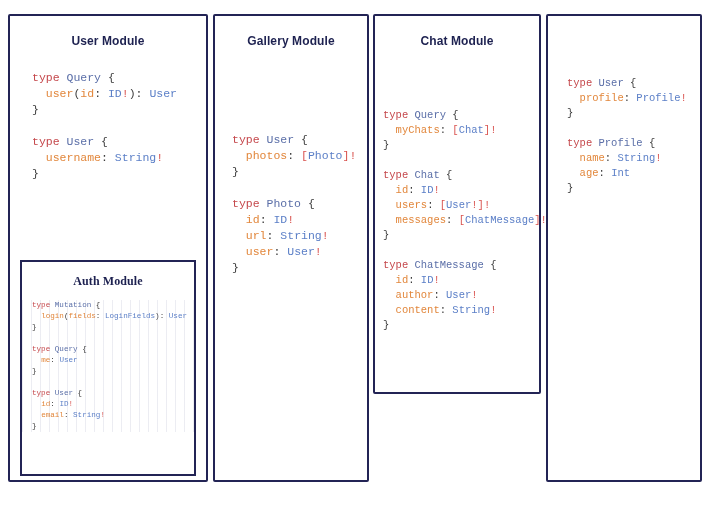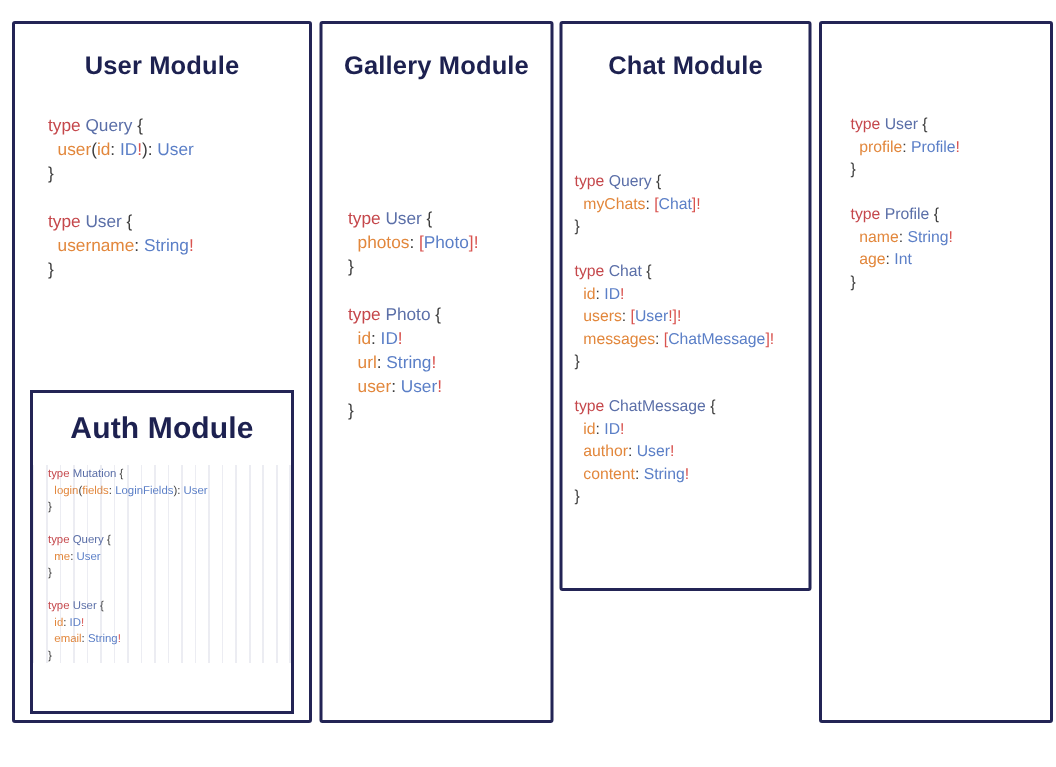--- a/index.html
+++ b/index.html
@@ -26,29 +26,29 @@
     box-sizing: border-box;
     background: #ffffff;
     border: 2px solid #232455;
     border-radius: 2px;
   }
 
   .panel-title {
     text-align: center;
     font-weight: bold;
     color: #1d2150;
-    font-size: 17px;
+    font-size: 12px;
     letter-spacing: 0.1px;
     margin-top: 18px;
     margin-bottom: 0;
     line-height: 1.2;
   }
 
   .code {
-    font-family: Liberation Sans, sans-serif;
+    font-family: Liberation Mono, monospace;
     font-size: 11.5px;
     line-height: 16px;
     white-space: pre;
     color: #3d3d3d;
   }
 
   .code-block {
     margin: 0;
   }
   .code-gap { height: 16px; }
@@ -75,22 +75,23 @@
     position: absolute;
     left: 10px;
     top: 244px;
     right: 10px;
     bottom: 4px;
     box-sizing: border-box;
     border: 2px solid #232455;
     background: #ffffff;
   }
   #panel-auth .panel-title {
-    font-size: 20px;
+    font-size: 12px;
     margin-top: 12px;
+    font-family: Liberation Serif, serif;
   }
   #panel-auth .code-area {
     margin-top: 12px;
     padding-left: 10px;
     position: relative;
   }
   #panel-auth .code {
     font-size: 7.6px;
     line-height: 11px;
   }

